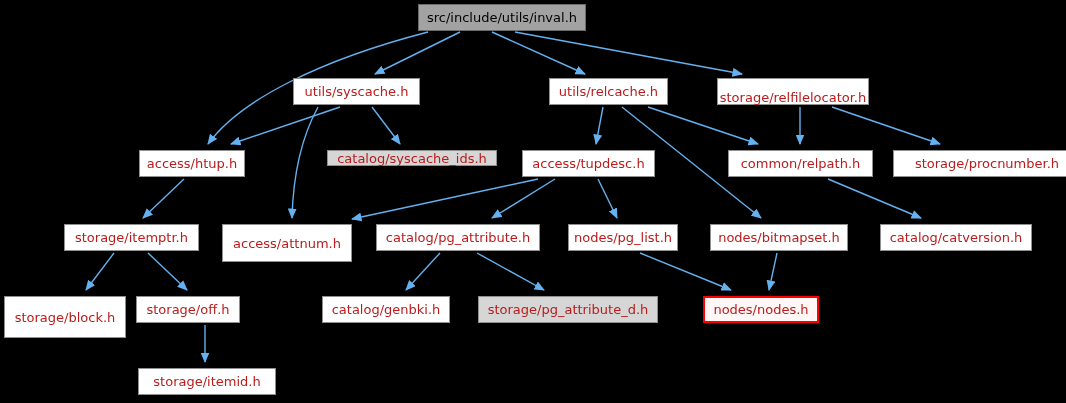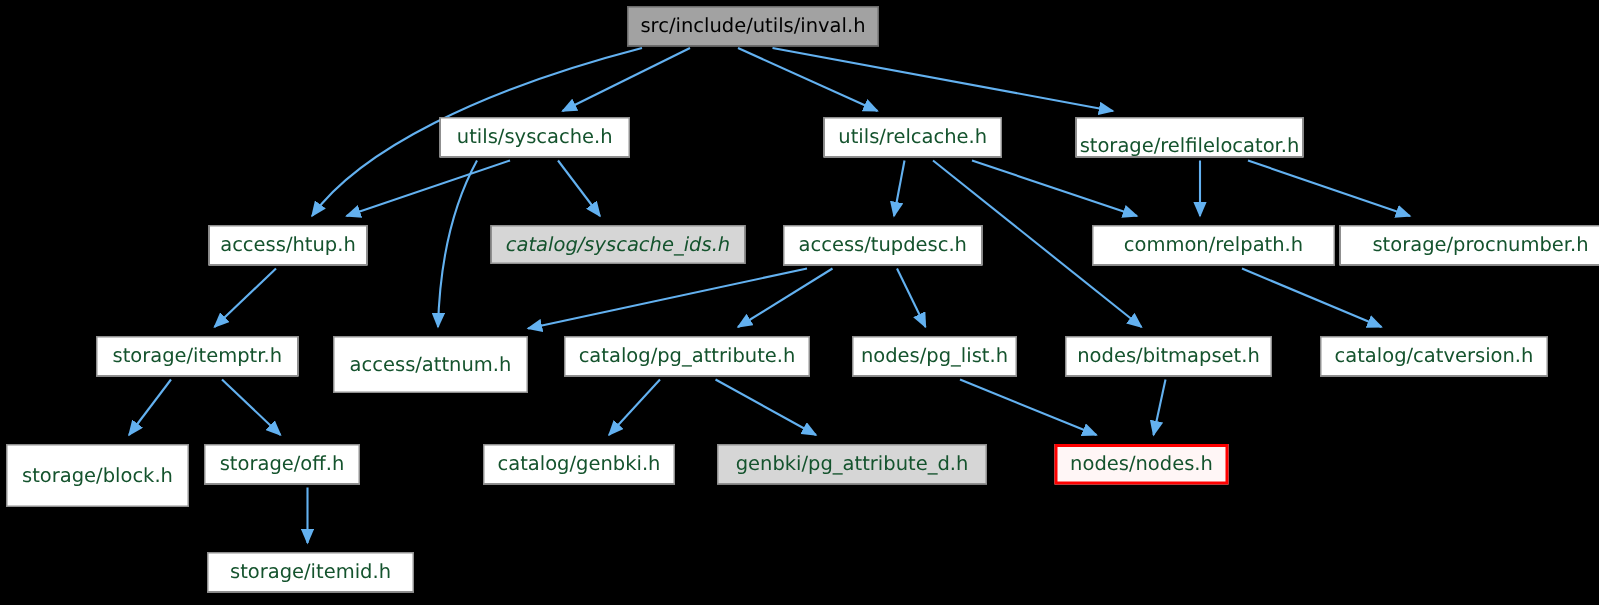--- a/index.html
+++ b/index.html
@@ -8,21 +8,21 @@
     width:1066px;height:403px;
     background:#000;
     font-family:"DejaVu Sans","Liberation Sans",sans-serif;
     overflow:hidden;
   }
   #edge-layer{position:absolute;left:0;top:0;width:1066px;height:403px;}
   .node{
     position:absolute;
     box-sizing:border-box;
     display:flex;align-items:center;justify-content:center;
-    font-size:13px;line-height:1;color:#14532d;
+    font-size:13px;line-height:1;color:#b91c1c;
     background:#fff;border:1px solid #8f8f8f;
     white-space:nowrap;
     cursor:pointer;
   }
   .node.root{background:#a2a2a2;border:1px solid #6b6b6b;color:#000;}
   .node.gray{background:#d6d6d6;border:1px solid #8f8f8f;}
   .node.red{background:#fff6f6;border:2px solid #ff0000;}
 </style>
 </head>
 <body>
@@ -70,27 +70,27 @@
       </div>
       <div class="node" style="left: 549px; top: 78px; width: 119px; height: 27px;">
         <span>utils/relcache.h</span>
       </div>
       <div class="node" style="left: 717px; top: 78px; width: 152px; height: 27px; align-items: flex-end;">
         <span>storage/relfilelocator.h</span>
       </div>
       <div class="node" style="left: 139px; top: 150px; width: 106px; height: 27px;">
         <span>access/htup.h</span>
       </div>
-      <div class="node gray" style="left: 327px; top: 150px; width: 170px; height: 26px; font-style: italic;">
+      <div class="node gray" style="left: 327px; top: 150px; width: 170px; height: 16px;">
         <span>catalog/syscache_ids.h</span>
       </div>
       <div class="node" style="left: 522px; top: 150px; width: 133px; height: 27px;">
         <span>access/tupdesc.h</span>
       </div>
-      <div class="node" style="left: 728px; top: 150px; width: 162px; height: 27px;">
+      <div class="node" style="left: 728px; top: 150px; width: 145px; height: 27px;">
         <span>common/relpath.h</span>
       </div>
       <div class="node" style="left: 893px; top: 150px; width: 188px; height: 27px;">
         <span>storage/procnumber.h</span>
       </div>
       <div class="node" style="left: 64px; top: 224px; width: 135px; height: 27px;">
         <span>storage/itemptr.h</span>
       </div>
       <div class="node" style="left: 222px; top: 224px; width: 130px; height: 38px;">
         <span>access/attnum.h</span>
@@ -110,21 +110,21 @@
       <div class="node" style="left: 4px; top: 296px; width: 122px; height: 42px;">
         <span>storage/block.h</span>
       </div>
       <div class="node" style="left: 136px; top: 296px; width: 104px; height: 27px;">
         <span>storage/off.h</span>
       </div>
       <div class="node" style="left: 322px; top: 296px; width: 128px; height: 27px;">
         <span>catalog/genbki.h</span>
       </div>
       <div class="node gray" style="left: 478px; top: 296px; width: 180px; height: 27px;">
-        <span>genbki/pg_attribute_d.h</span>
+        <span>storage/pg_attribute_d.h</span>
       </div>
       <div class="node red" style="left: 703px; top: 296px; width: 116px; height: 27px;">
         <span>nodes/nodes.h</span>
       </div>
       <div class="node" style="left: 138px; top: 368px; width: 138px; height: 27px;">
         <span>storage/itemid.h</span>
       </div>
     </div>
 </div>
 

